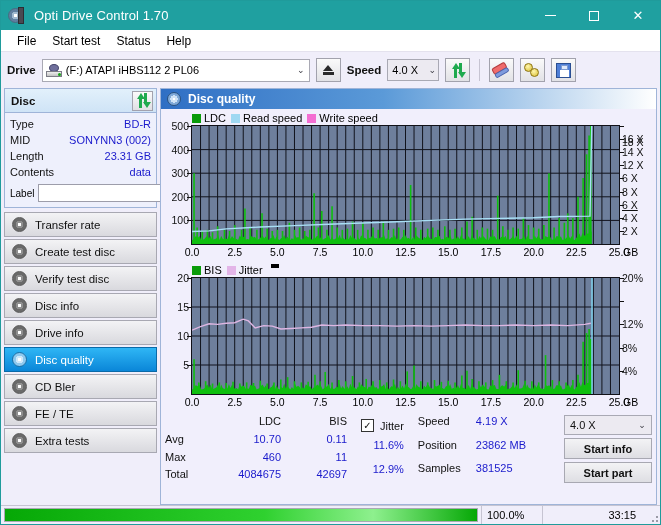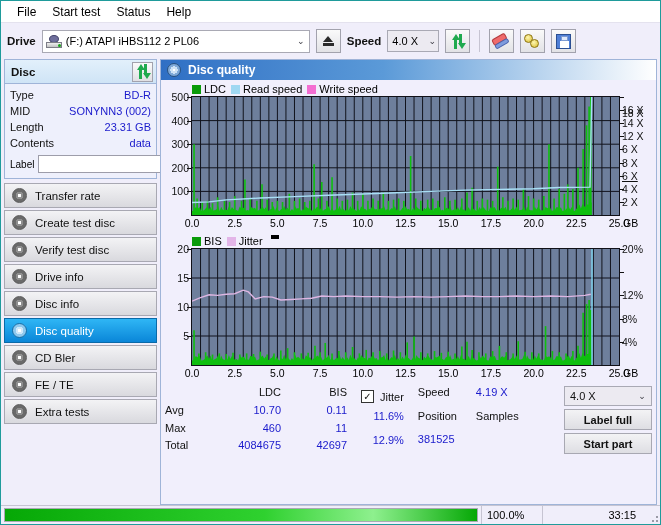--- a/index.html
+++ b/index.html
@@ -187,20 +187,38 @@
   .sb-pct { width:62px; display:flex; align-items:center; padding-left:5px; border-left:1px solid #c6c4d2; border-right:1px solid #c6c4d2; }
   .sb-time { width:105px; display:flex; align-items:center; justify-content:flex-end; padding-right:12px; }
   .grip { width:12px; position:relative; }
   .grip i { position:absolute; width:2px;height:2px;background:#9a9aa6; }
 </style>
 </head>
 <body>
 
 <div class="app">
 
+  <div class="titlebar">
+    <div class="title-icon">
+      <div class="disc"></div>
+        <div class="case"></div>
+    </div>
+    <div class="title-text">Opti Drive Control 1.70</div>
+    <div class="win-btns">
+      <div class="win-btn">
+          <span class="min-gl"></span>
+        </div>
+      <div class="win-btn">
+          <span class="box-gl"></span>
+        </div>
+      <div class="win-btn">
+          <span class="gl">✕</span>
+        </div>
+    </div>
+  </div>
 
   <div class="menubar">
     <div class="menu-item">File</div>
     <div class="menu-item">Start test</div>
     <div class="menu-item">Status</div>
     <div class="menu-item">Help</div>
   </div>
 
   <div class="toolbar">
     <div class="tb-label">Drive</div>
@@ -304,25 +322,25 @@
         <div class="navbtn">
           <span class="nav-ico"></span>
           <span>Create test disc</span>
         </div>
         <div class="navbtn">
           <span class="nav-ico"></span>
           <span>Verify test disc</span>
         </div>
         <div class="navbtn">
           <span class="nav-ico"></span>
-          <span>Drive info</span>
+          <span>Disc info</span>
         </div>
         <div class="navbtn">
           <span class="nav-ico"></span>
-          <span>Disc info</span>
+          <span>Drive info</span>
         </div>
         <div class="navbtn active">
           <span class="nav-ico"></span>
           <span>Disc quality</span>
         </div>
         <div class="navbtn">
           <span class="nav-ico"></span>
           <span>CD Bler</span>
         </div>
         <div class="navbtn">
@@ -747,30 +765,31 @@
             <span>Jitter</span>
           </div>
           <div class="jit-v">11.6%</div>
           <div class="jit-v">12.9%</div>
         </div>
 
         <div class="sp-block">
           <div>Speed</div>
           <div class="v">4.19 X</div>
           <div>Position</div>
+          <div class="v">23862 MB</div>
           <div>Samples</div>
           <div class="v">381525</div>
         </div>
 
         <div class="btn-block">
           <div class="sel-speed">
             <span>4.0 X</span>
             <span class="chev">⌄</span>
           </div>
-          <div class="act-btn">Label full</div>
+          <div class="act-btn">Start info</div>
           <div class="act-btn">Start part</div>
         </div>
       </div>
     </div>
   </div>
 
   <div class="statusbar">
     <div class="sb-prog">
       <div class="prog-outer">
         <div class="prog-fill" id="prog-fill" style="width: 100%;"></div>

